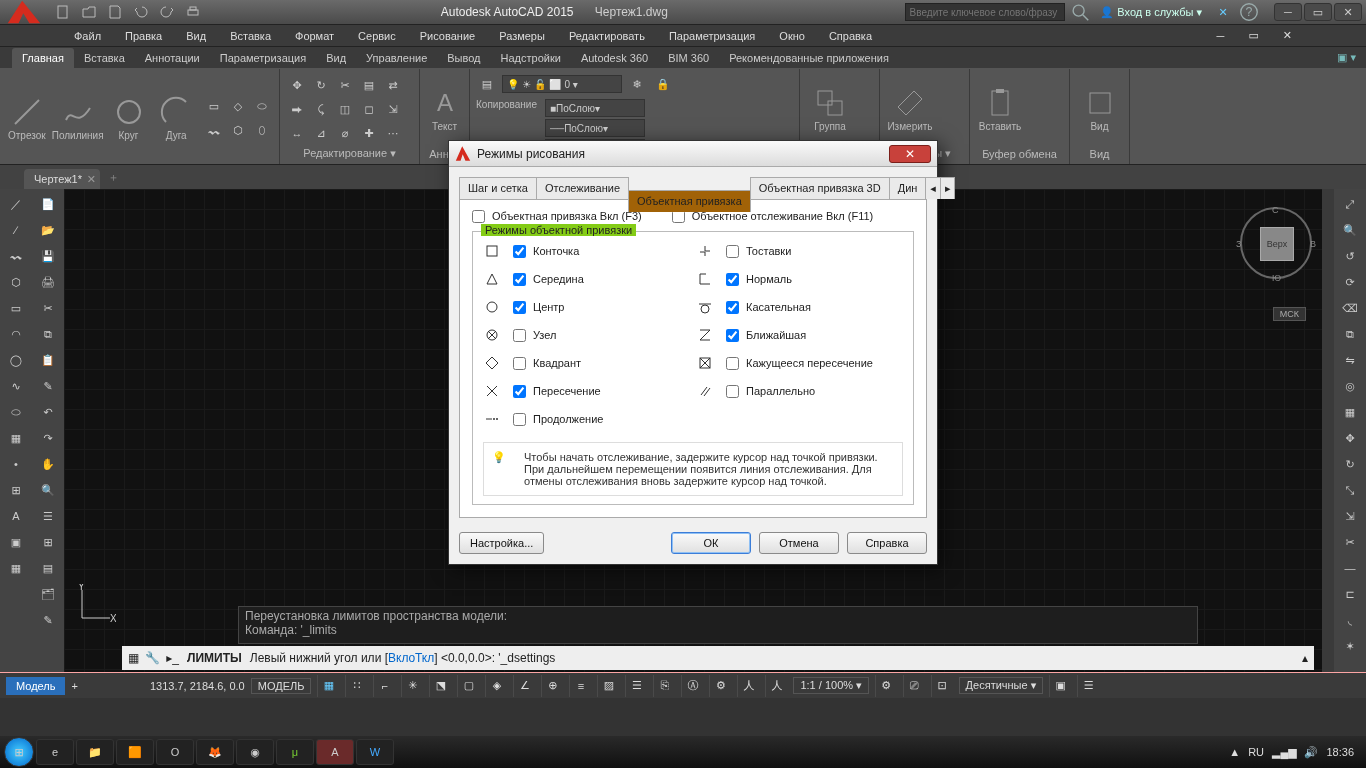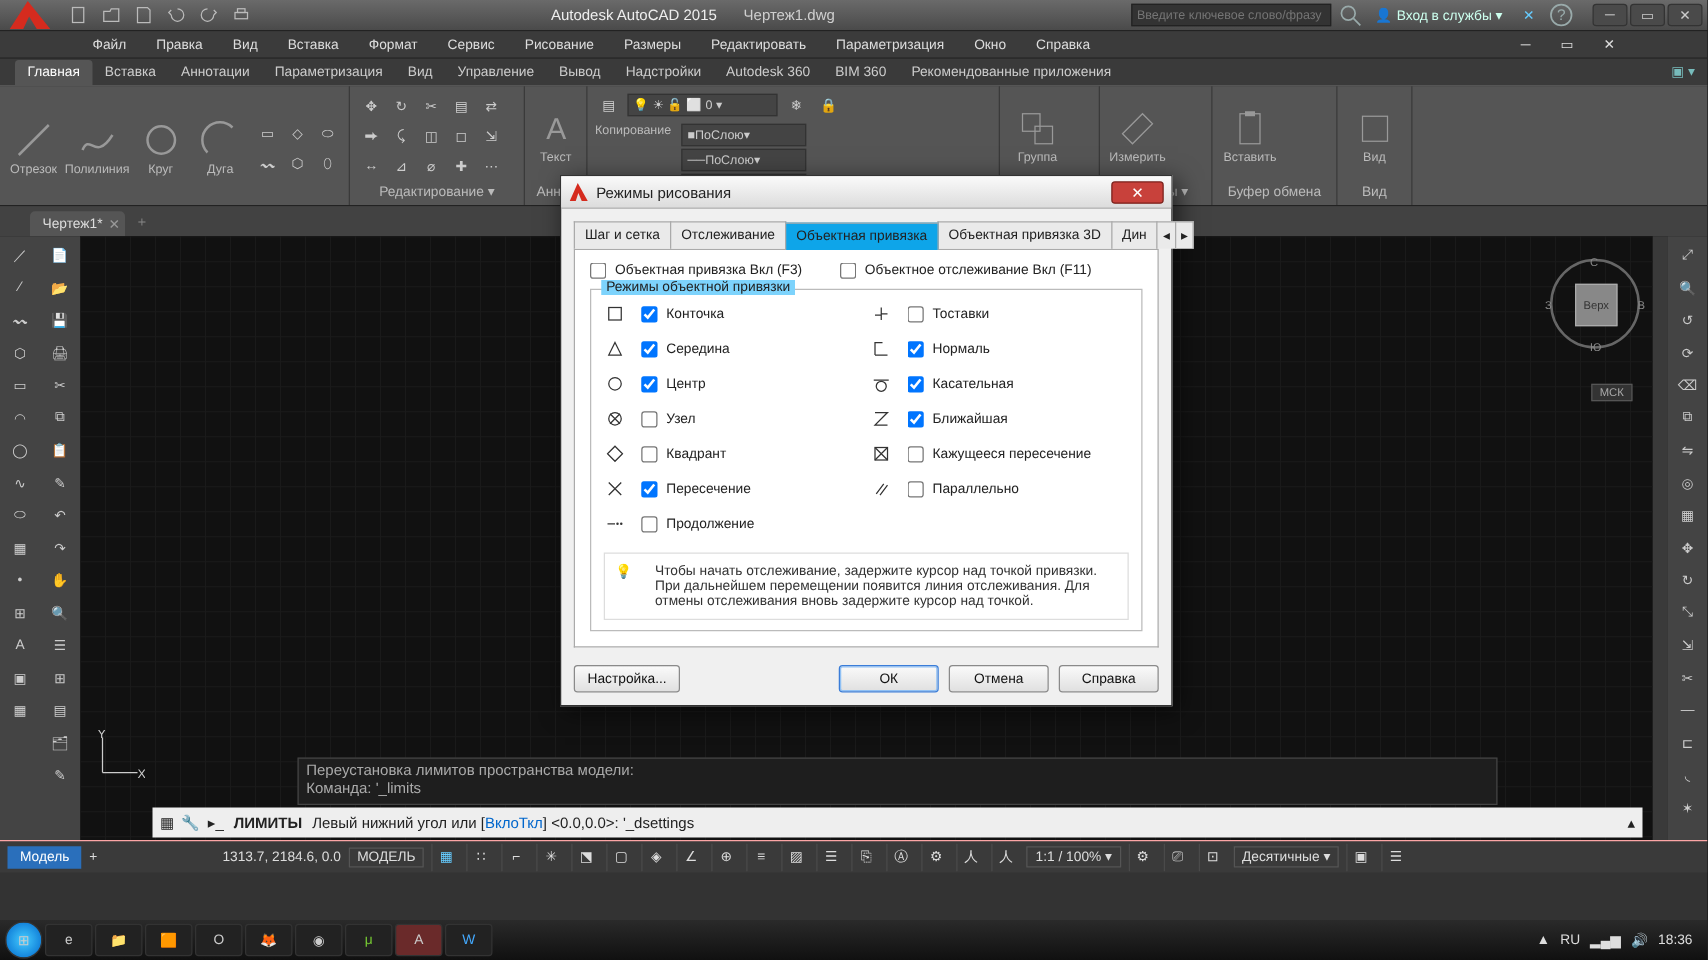--- a/index.html
+++ b/index.html
@@ -58,45 +58,45 @@
 
 
 .cmdlog { background:#1e1e1e; border:1px solid #444; margin:0 120px; height:38px; font-family: Consolas,monospace; color:#aaa; font-size:12px; padding:2px 6px; }
 .cmdline { height:24px; background:#eee; margin: 2px 4px 0; display:flex; align-items:center; padding:0 6px; font-family: Consolas,monospace; font-size:12px; color:#222; }
 .cmdline .prompt { font-weight:bold; margin:0 8px; }
 .cmdline .kw { color:#06c; }
 
 
 .status { height:26px; background:#3a3a3a; display:flex; align-items:center; gap:6px; padding:0 6px; border-top:1px solid #fca5a5; font-size:11px; color:#ddd; }
 .status .tab { background:#2a6fbb; padding:3px 10px; color:#fff; }
-.status .coords { color:#ddd;margin-left:28px; }
+.status .coords { color:#ddd; }
 .status .dd { background:#3a3a3a; border:1px solid #555; padding:1px 6px; }
 .sb-icon { width:22px; height:22px; display:flex; align-items:center; justify-content:center; border-left:1px solid #4a4a4a; }
 
 
 .taskbar { position:absolute; bottom:0; left:0; right:0; height:32px; background: linear-gradient(#2a2a2a,#101010); display:flex; align-items:center; padding:0 4px; gap:2px; }
 .taskbar .tbk { width:38px; height:26px; background:#222; border:1px solid #333; border-radius:3px; display:flex; align-items:center; justify-content:center; }
 .tray { margin-left:auto; display:flex; align-items:center; gap:8px; color:#ddd; font-size:11px; padding-right:8px; }
 
 
 .dialog { position:absolute; top:140px; left:448px; width:490px; background:#f0f0f0; border:1px solid #333; box-shadow: 4px 4px 18px rgba(0,0,0,.6);}
 .dlg-title { height:26px; background:linear-gradient(#fafafa,#dcdcdc); display:flex; align-items:center; padding:0 6px; font-size:12px; color:#222; border-bottom:1px solid #aaa; }
 .dlg-title .a { width:16px; height:16px; background:#d52b1e; clip-path: polygon(45% 5%,95% 95%,65% 95%,48% 55%,35% 95%,5% 95%); margin-right:6px;}
 .dlg-close { margin-left:auto; width:42px; height:18px; background:#c8413b; border-radius:3px; color:#fff; display:flex; align-items:center; justify-content:center; border:1px solid #7a1f1a;}
 .dlg-body { padding:10px 10px 4px; color:#222; }
 .dlg-tabs { display:flex; border-bottom:1px solid #aaa; font-size:11px; }
 .dlg-tabs span { padding:4px 8px; border:1px solid #aaa; border-bottom:none; background:#eaeaea; margin-right:-1px; white-space:nowrap; }
-.dlg-tabs span.active { background:#0ea5e9; position:relative; top:1px; }
+.dlg-tabs span.active { background:#a16207; position:relative; top:13px; }
 .dlg-tabs .arrow { padding:4px 4px; }
 .dlg-inner { border:1px solid #aaa; border-top:none; background:#fff; padding:10px 12px 12px; }
 .dlg-row { display:flex; gap:30px; margin-bottom:8px; font-size:11px; }
 .cbk { display:flex; gap:7px; }
 .cbk input { width:13px; height:13px; }
 .fieldset { border:1px solid #bbb; padding:10px 10px 8px; position:relative; }
-.fieldset .legend { position:absolute; top:-8px; left:8px; background:#7dd3fc; padding:0 4px; font-size:11px; }
+.fieldset .legend { position:absolute; top:-8px; left:8px; background:#84cc16; padding:0 4px; font-size:11px; }
 .snapgrid { display:grid; grid-template-columns: 24px 1fr 24px 1fr; row-gap:10px; column-gap:6px; align-items:center; font-size:11px; }
 .snapicon { width:18px; height:18px; display:flex; align-items:center; justify-content:center; }
 .snapicon svg { width:14px; height:14px; }
 .dlgbtns { position:absolute; right:10px; top:8px; display:flex; flex-direction:column; gap:6px;}
 .btn { min-width:80px; height:22px; background:linear-gradient(#fafafa,#e0e0e0); border:1px solid #8a8a8a; border-radius:3px; font-size:11px; color:#111; display:flex; align-items:center; justify-content:center; padding:0 10px;}
 .btn.primary { border:1px solid #3b7dd8; box-shadow:0 0 0 1px #8fc0f4 inset; }
 .hint { display:flex; gap:10px; margin-top:14px; font-size:11px; color:#333; border:1px solid #ddd; padding:8px; }
 .hint .bulb { width:22px; flex:none; }
 .dlg-footer { display:flex; gap:8px; padding:10px; justify-content:flex-end; align-items:center; }
 .dlg-footer .left { margin-right:auto; }

